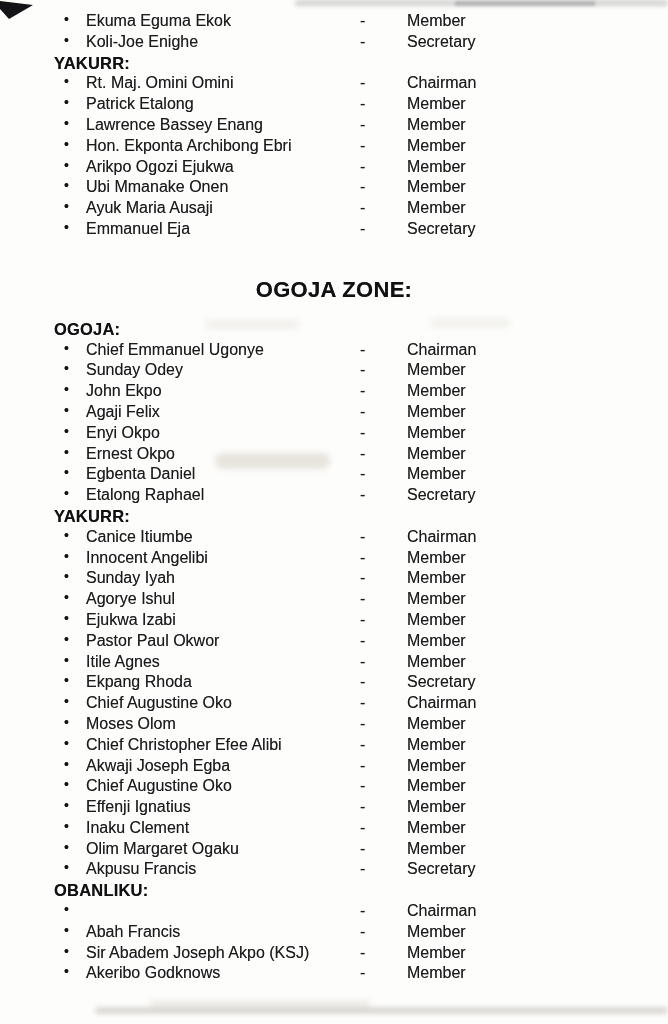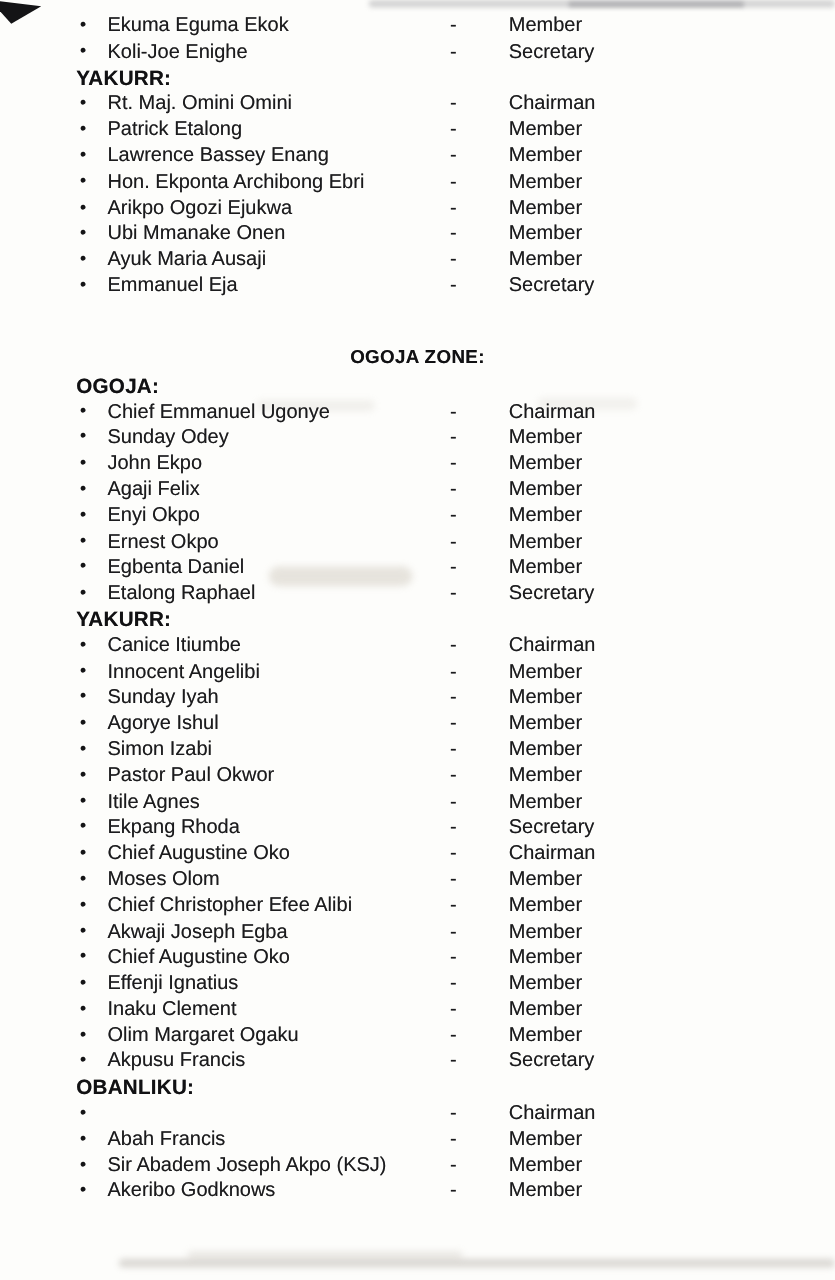--- a/index.html
+++ b/index.html
@@ -36,34 +36,35 @@
     font-size: 14px;
     color: #141416;
   }
   .row .name  { position: absolute; left: 86px; }
   .row .dash  { position: absolute; left: 360px; }
   .row .role  { position: absolute; left: 407px; }
 
   .section-title {
     position: relative;
     height: 20.8px;
-    padding-left: 61px;
+    padding-left: 42px;
     font-size: 16.5px;
     font-weight: bold;
     letter-spacing: 0.2px;
     color: #111113;
     text-shadow: 0 0 0.5px rgba(10,10,12,0.6);
+    margin-left: 12px;
   }
 
   .zone-title {
     height: 21px;
     margin-top: 36px;
-    margin-bottom: 2px;
+    margin-bottom: 22px;
     text-align: center;
-    font-size: 15px;
+    font-size: 22px;
     font-weight: bold;
     letter-spacing: 0.3px;
     color: #111113;
     text-shadow: 0 0 0.5px rgba(10,10,12,0.6);
   }
 
   
   .corner-mark {
     position: absolute;
     top: 0; left: 0;
@@ -289,21 +290,21 @@
       <span class="role">Member</span>
     </div>
       <div class="row">
       <span class="bullet">•</span>
       <span class="name">Agorye Ishul</span>
       <span class="dash">-</span>
       <span class="role">Member</span>
     </div>
       <div class="row">
       <span class="bullet">•</span>
-      <span class="name">Simon Izabi</span>
+      <span class="name">Ejukwa Izabi</span>
       <span class="dash">-</span>
       <span class="role">Member</span>
     </div>
       <div class="row">
       <span class="bullet">•</span>
       <span class="name">Pastor Paul Okwor</span>
       <span class="dash">-</span>
       <span class="role">Member</span>
     </div>
       <div class="row">

